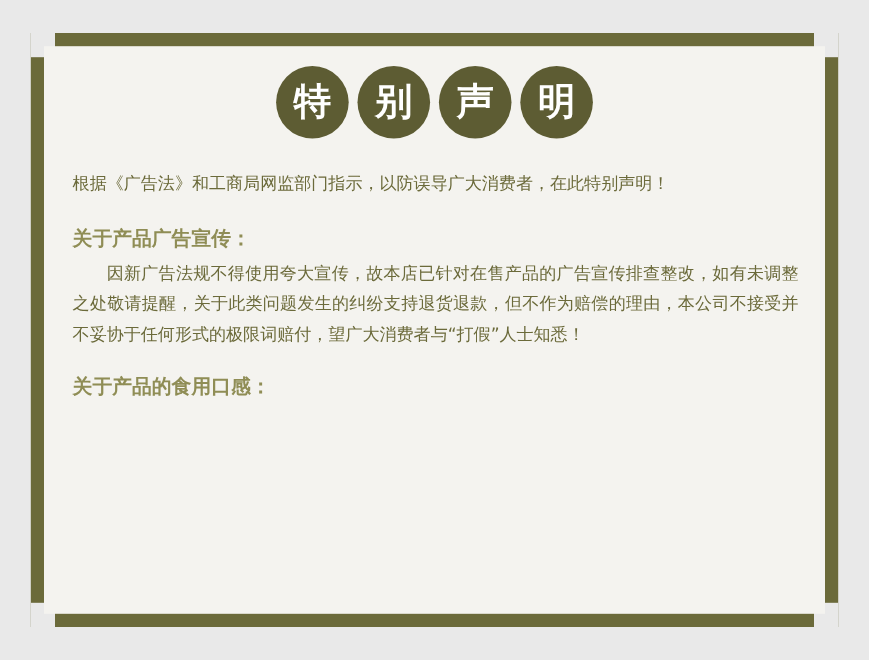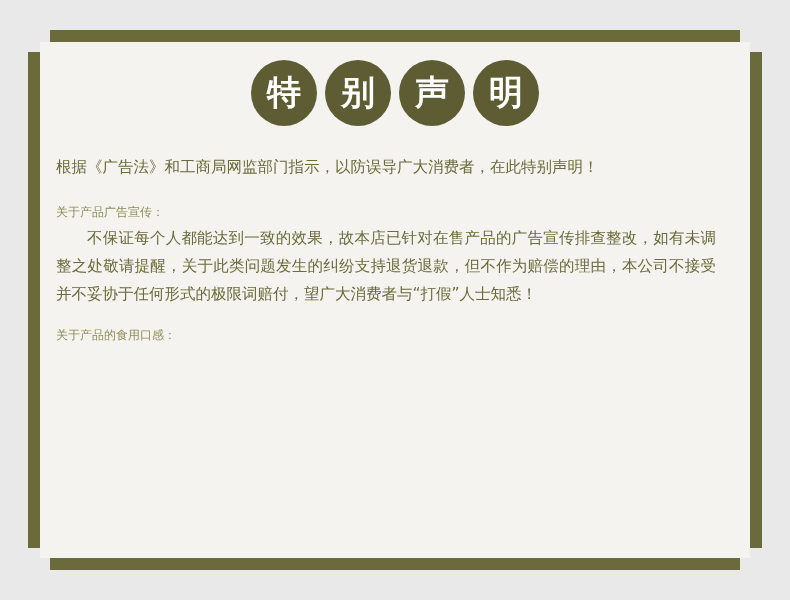--- a/index.html
+++ b/index.html
@@ -77,40 +77,41 @@
     justify-content: center;
     font-size: 34px;
     font-weight: bold;
     margin: 0 4px;
     letter-spacing: 0;
     font-family: "DejaVu Sans", "Liberation Sans", sans-serif;
   }
 
   .content {
     position: absolute;
-    left: 16px;
+    left: 26px;
     top: 112px;
     width: 660px;
   }
 
   .intro {
     color: #6b6a3a;
     font-size: 15.5px;
     line-height: 1.7;
     margin-bottom: 22px;
     font-family: "DejaVu Sans", "Liberation Sans", sans-serif;
   }
 
   .section { margin-bottom: 17px; }
 
   .section-heading {
     color: #8f8d55;
-    font-size: 12px;
+    font-size: 18px;
     line-height: 1.75;
     margin-bottom: 2px;
+    font-weight: bold;
   }
 
   .section-body {
     color: #6b6a3a;
     font-size: 15.5px;
     line-height: 1.78;
     text-indent: 2em;
     text-align: justify;
   }
 </style>
@@ -133,21 +134,21 @@
       <div class="title-circle">声</div>
       <div class="title-circle">明</div>
     </div>
 
     <div class="content">
 
       <div class="intro">根据《广告法》和工商局网监部门指示，以防误导广大消费者，在此特别声明！</div>
 
       <div class="section">
         <div class="section-heading">关于产品广告宣传：</div>
-        <div class="section-body">不保证每个人都能达到一致的效果，故本店已针对在售产品的广告宣传排查整改，如有未调整之处敬请提醒，关于此类问题发生的纠纷支持退货退款，但不作为赔偿的理由，本公司不接受并不妥协于任何形式的极限词赔付，望广大消费者与“打假”人士知悉！</div>
+        <div class="section-body">因新广告法规不得使用夸大宣传，故本店已针对在售产品的广告宣传排查整改，如有未调整之处敬请提醒，关于此类问题发生的纠纷支持退货退款，但不作为赔偿的理由，本公司不接受并不妥协于任何形式的极限词赔付，望广大消费者与“打假”人士知悉！</div>
       </div>
 
 
       <div class="section">
         <div class="section-heading">关于产品的食用口感：</div>
       </div>
 
     </div>
   </div>
 </div>

